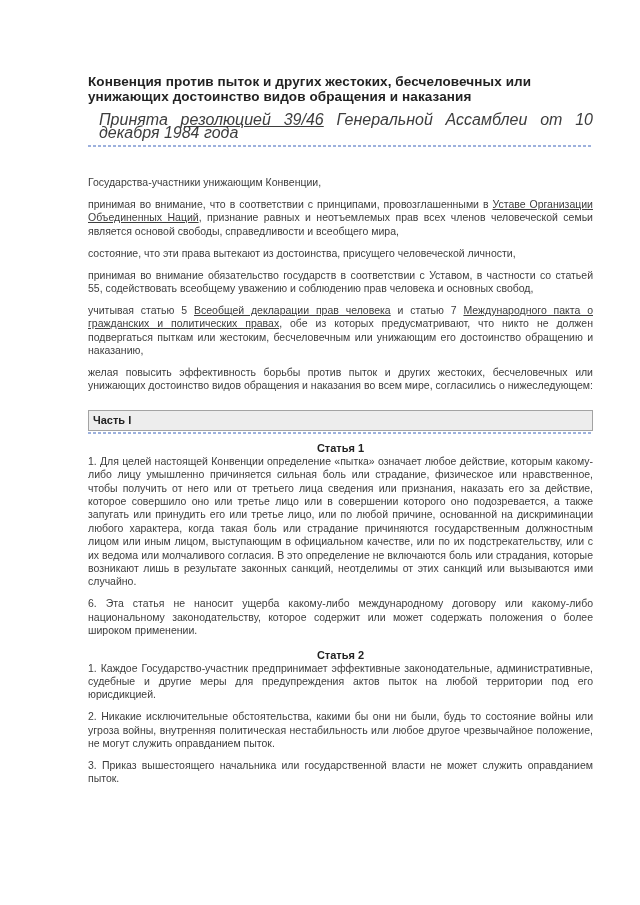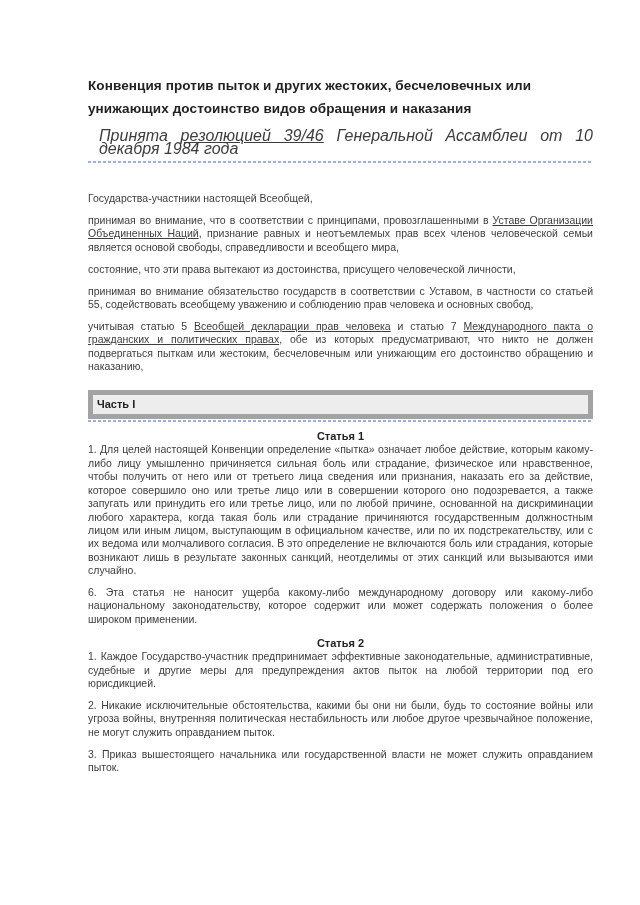--- a/index.html
+++ b/index.html
@@ -14,39 +14,39 @@
     color:var(--text);
     -webkit-font-smoothing:antialiased;
   }
   .page{
     box-sizing:border-box;
     width:640px;height:905px;
     padding:74px 47px 20px 88px;
     overflow:hidden;
   }
   .title{
-    font-size:13.5px;line-height:23px;font-weight:bold;color:#222222;
+    font-size:13.5px;line-height:15px;font-weight:bold;color:#222222;
     margin:0 0 9px 0;letter-spacing:.1px;
   }
   .subtitle{
     font-style:italic;font-size:16px;line-height:13px;margin:0 0 6px 11px;
   }
   .sep{
     height:2px;border:none;margin:0;
     background-image:repeating-linear-gradient(90deg,var(--sep) 0 3px,transparent 3px 5px);
   }
   .preamble{margin-top:29px;}
   p{
     margin:0 0 8.5px 0;font-size:10.5px;line-height:13.4px;text-align:justify;
   }
   .doclink{color:inherit;text-decoration:underline;cursor:pointer;}
   .part-heading{
     margin-top:17px;
     background:var(--heading-bg);
-    border:5px solid #a3a3a3;
+    border:1px solid #a3a3a3;
     padding:3px 5px 4px 4px;
     font-size:11px;font-weight:bold;color:#222222;
   }
   .part-sep{margin-top:1px;}
   .articles{margin-top:7px;}
   .article{margin:0;}
   .article-heading{
     font-size:11px;font-weight:bold;color:#222222;
     margin:0;line-height:14px;text-align:center;
   }
@@ -57,25 +57,26 @@
 
 <div class="page">
 
   <h1 class="title">Конвенция против пыток и других жестоких, бесчеловечных или унижающих достоинство видов обращения и наказания</h1>
 
   <p class="subtitle"><span>Принята </span><a href="#" class="doclink">резолюцией 39/46</a><span> Генеральной Ассамблеи от 10 декабря 1984 года</span></p>
 
   <hr class="sep">
 
   <div class="preamble paragraphs">
-      <p><span>Государства-участники настоящей Всеобщей,</span></p>
+      <p><span>Государства-участники унижающим Конвенции,</span></p>
       <p><span>принимая во внимание, что в соответствии с принципами, провозглашенными в </span><a href="#" class="doclink">Уставе Организации Объединенных Наций</a><span>, признание равных и неотъемлемых прав всех членов человеческой семьи является основой свободы, справедливости и всеобщего мира,</span></p>
       <p><span>состояние, что эти права вытекают из достоинства, присущего человеческой личности,</span></p>
       <p><span>принимая во внимание обязательство государств в соответствии с Уставом, в частности со статьей 55, содействовать всеобщему уважению и соблюдению прав человека и основных свобод,</span></p>
       <p><span>учитывая статью 5 </span><a href="#" class="doclink">Всеобщей декларации прав человека</a><span> и статью 7 </span><a href="#" class="doclink">Международного пакта о гражданских и политических правах</a><span>, обе из которых предусматривают, что никто не должен подвергаться пыткам или жестоким, бесчеловечным или унижающим его достоинство обращению и наказанию,</span></p>
+      <p><span>желая повысить эффективность борьбы против пыток и других жестоких, бесчеловечных или унижающих достоинство видов обращения и наказания во всем мире, согласились о нижеследующем:</span></p>
     </div>
 
   <div class="part-heading">Часть I</div>
   <hr class="sep part-sep">
 
   <div class="articles">
 
     <section class="article">
       <h2 class="article-heading">Статья 1</h2>
       <div class="paragraphs">

